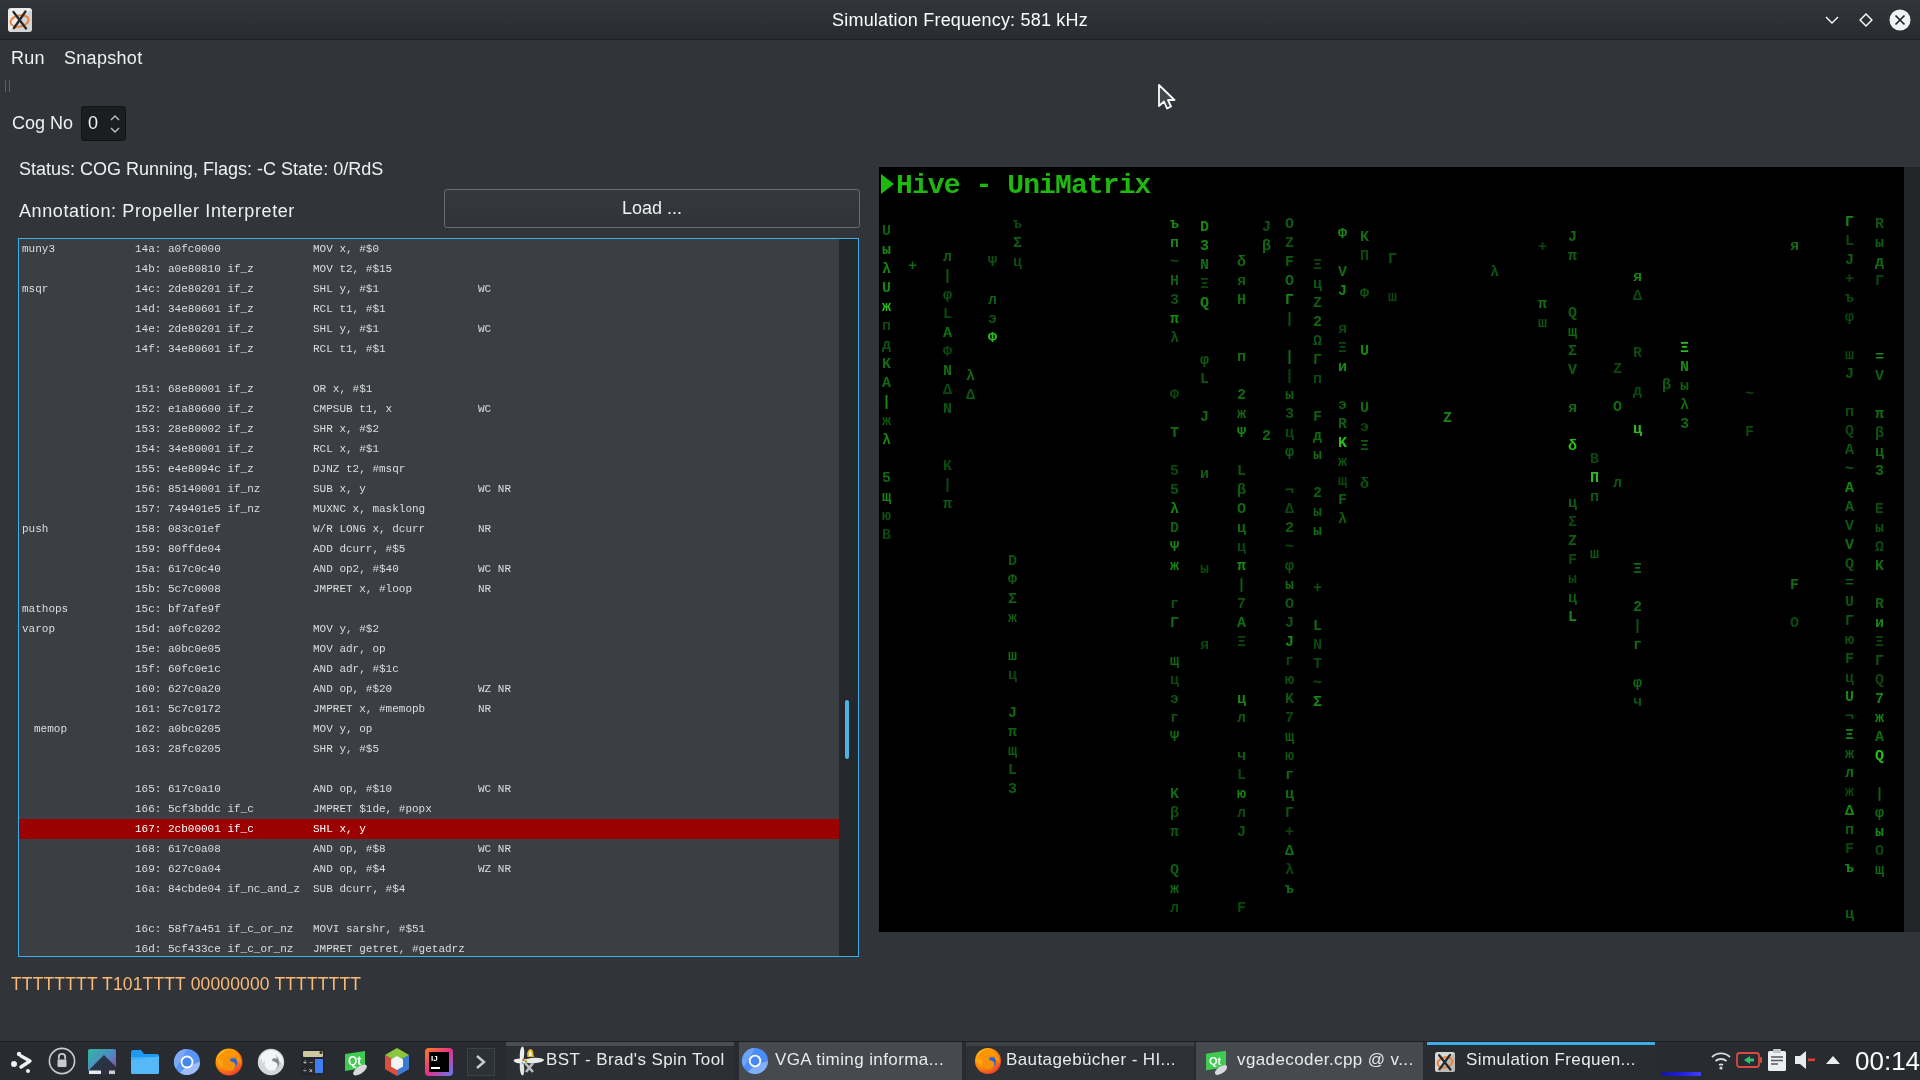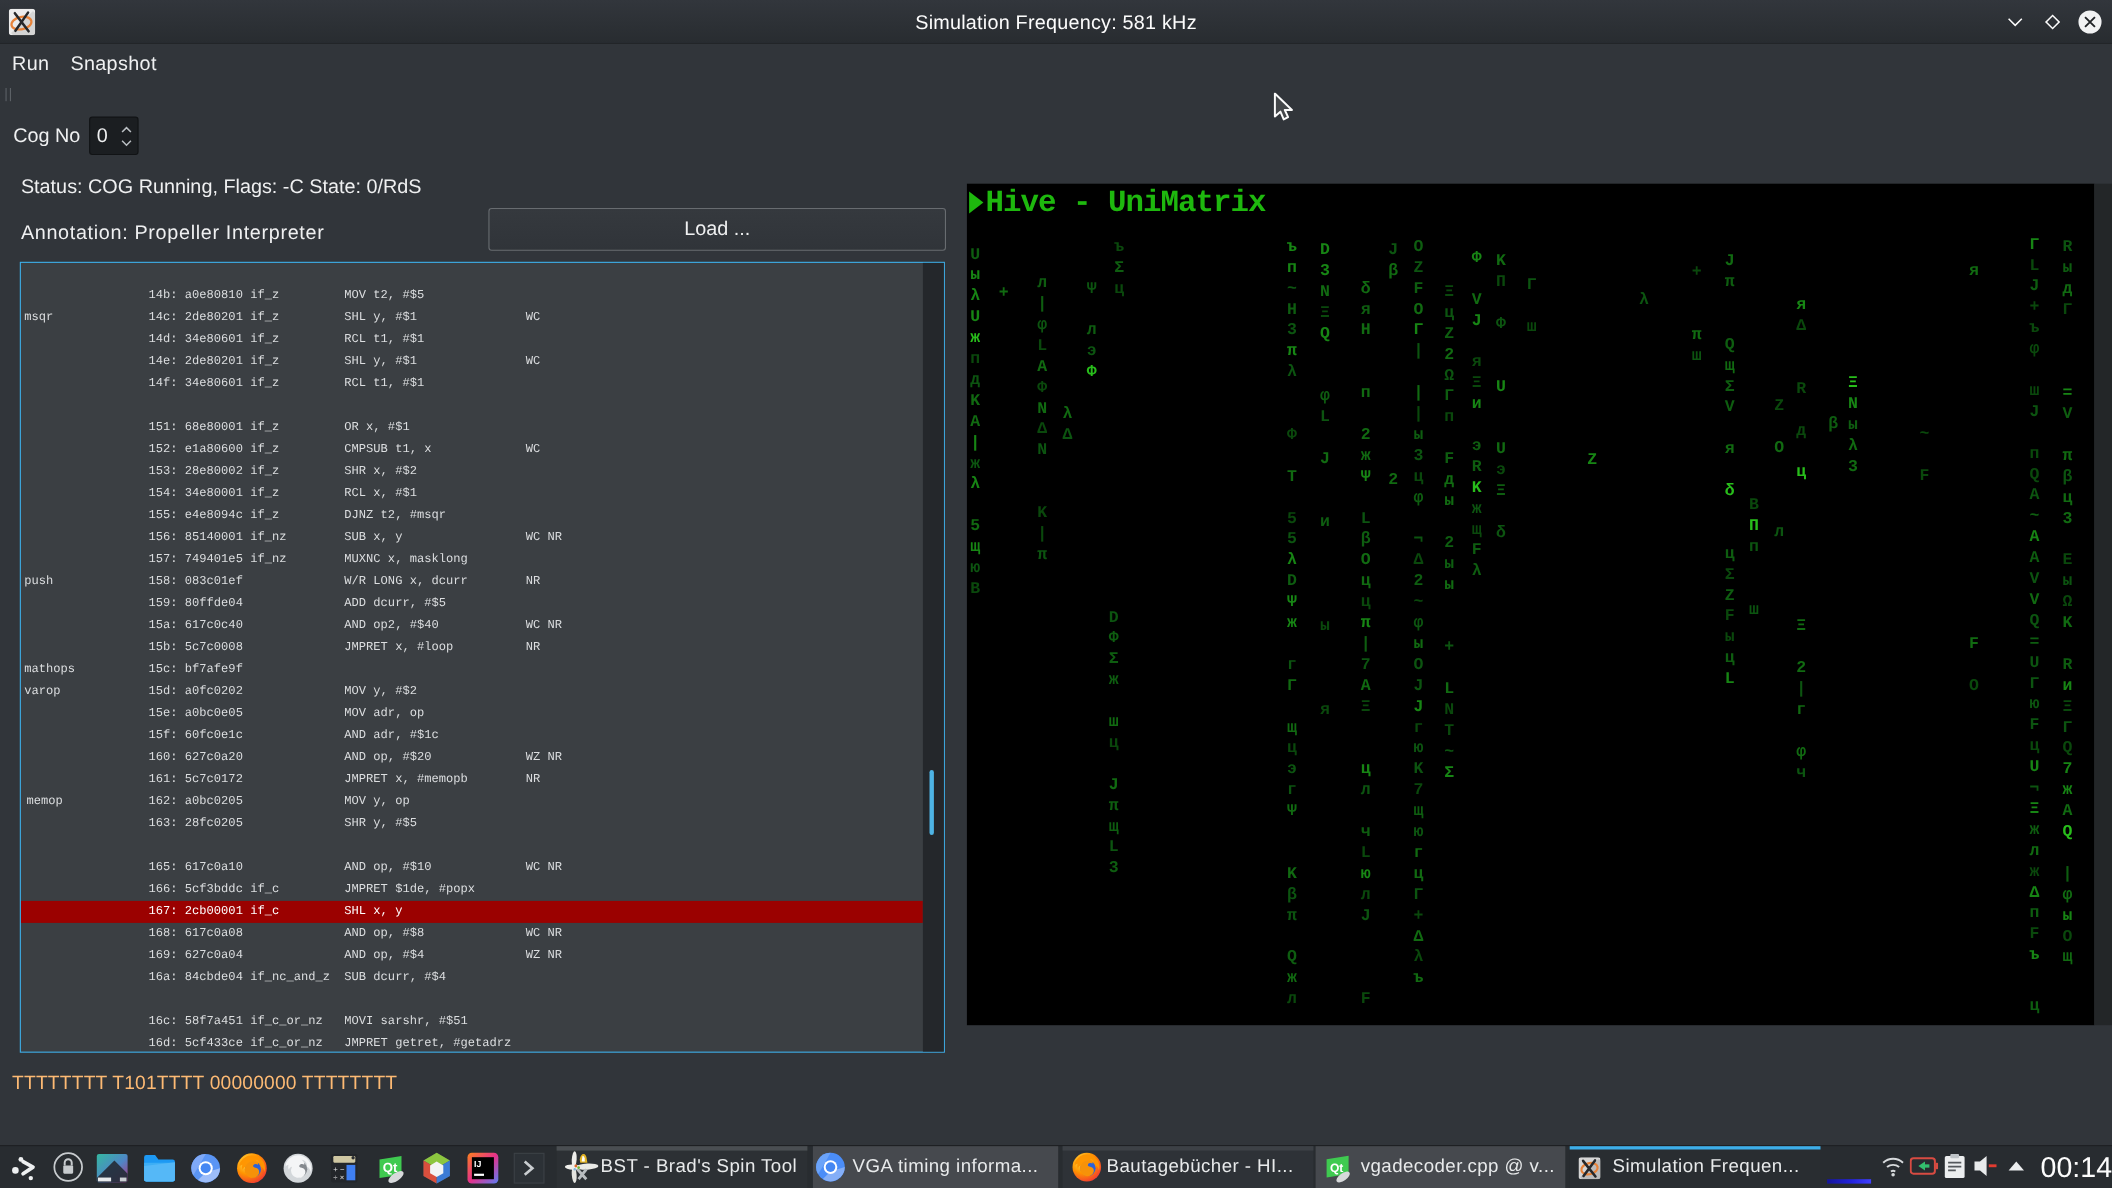--- a/index.html
+++ b/index.html
@@ -78,23 +78,28 @@
   <svg style="position:absolute;right:4px;top:6px" width="12" height="22" viewBox="0 0 12 22">
     <path d="M2 7 L6 3 L10 7" fill="none" stroke="#babfc3" stroke-width="1.4"></path>
     <path d="M2 15 L6 19 L10 15" fill="none" stroke="#babfc3" stroke-width="1.4"></path>
   </svg>
 </div>
 <div id="status">Status: COG Running, Flags: -C State: 0/RdS</div>
 <div id="annot">Annotation: Propeller Interpreter</div>
 <div id="loadbtn">Load ...</div>
 <div id="list">
     <div class="inner">
+<div class="lr" style="top:0px">
+        <span style="left:3px">muny3</span>
+        <span style="left:116px">14a: a0fc0000</span>
+        <span style="left:294px">MOV x, #$0</span>
+      </div>
 <div class="lr" style="top:20px">
         <span style="left:116px">14b: a0e80810 if_z</span>
-        <span style="left:294px">MOV t2, #$5</span>
+        <span style="left:294px">MOV t2, #$15</span>
       </div>
 <div class="lr" style="top:40px">
         <span style="left:3px">msqr</span>
         <span style="left:116px">14c: 2de80201 if_z</span>
         <span style="left:294px">SHL y, #$1</span>
         <span style="left:459px">WC</span>
       </div>
 <div class="lr" style="top:60px">
         <span style="left:116px">14d: 34e80601 if_z</span>
         <span style="left:294px">RCL t1, #$1</span>
@@ -179,21 +184,21 @@
         <span style="left:116px">160: 627c0a20</span>
         <span style="left:294px">AND op, #$20</span>
         <span style="left:459px">WZ NR</span>
       </div>
 <div class="lr" style="top:460px">
         <span style="left:116px">161: 5c7c0172</span>
         <span style="left:294px">JMPRET x, #memopb</span>
         <span style="left:459px">NR</span>
       </div>
 <div class="lr" style="top:480px">
-        <span style="left:5px">memop</span>
+        <span style="left:15px">memop</span>
         <span style="left:116px">162: a0bc0205</span>
         <span style="left:294px">MOV y, op</span>
       </div>
 <div class="lr" style="top:500px">
         <span style="left:116px">163: 28fc0205</span>
         <span style="left:294px">SHR y, #$5</span>
       </div>
 <div class="lr" style="top:540px">
         <span style="left:116px">165: 617c0a10</span>
         <span style="left:294px">AND op, #$10</span>

